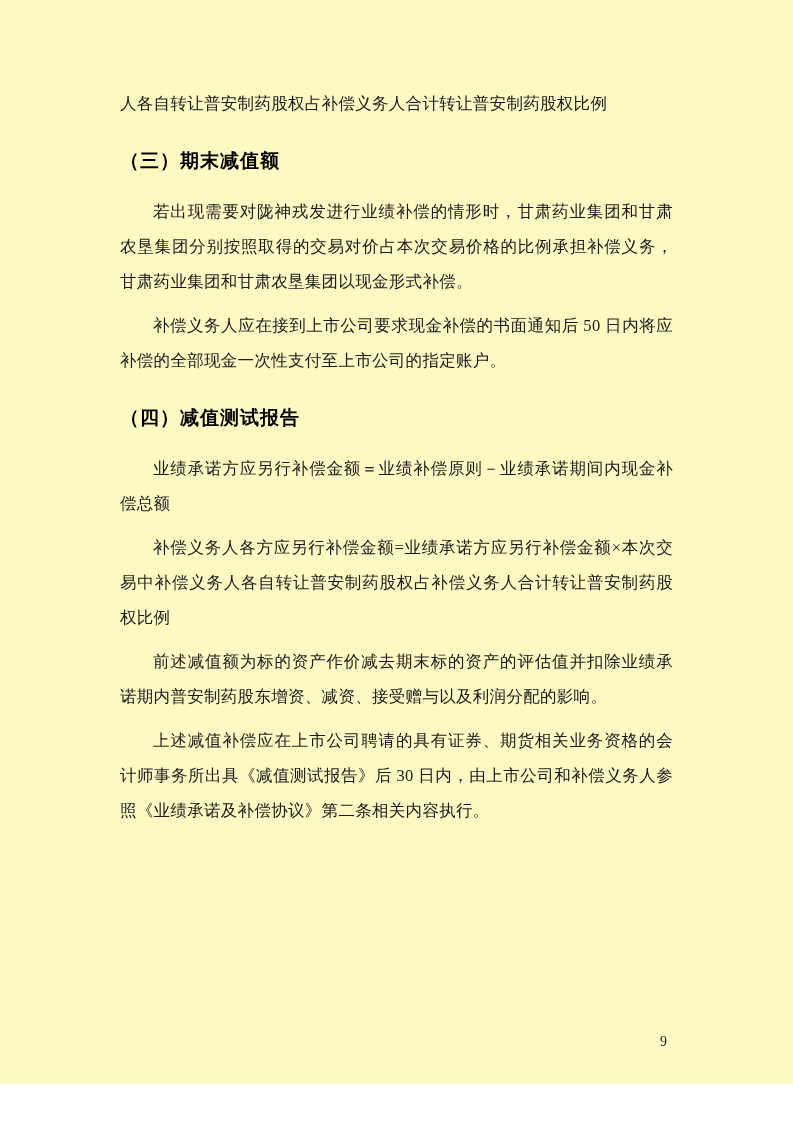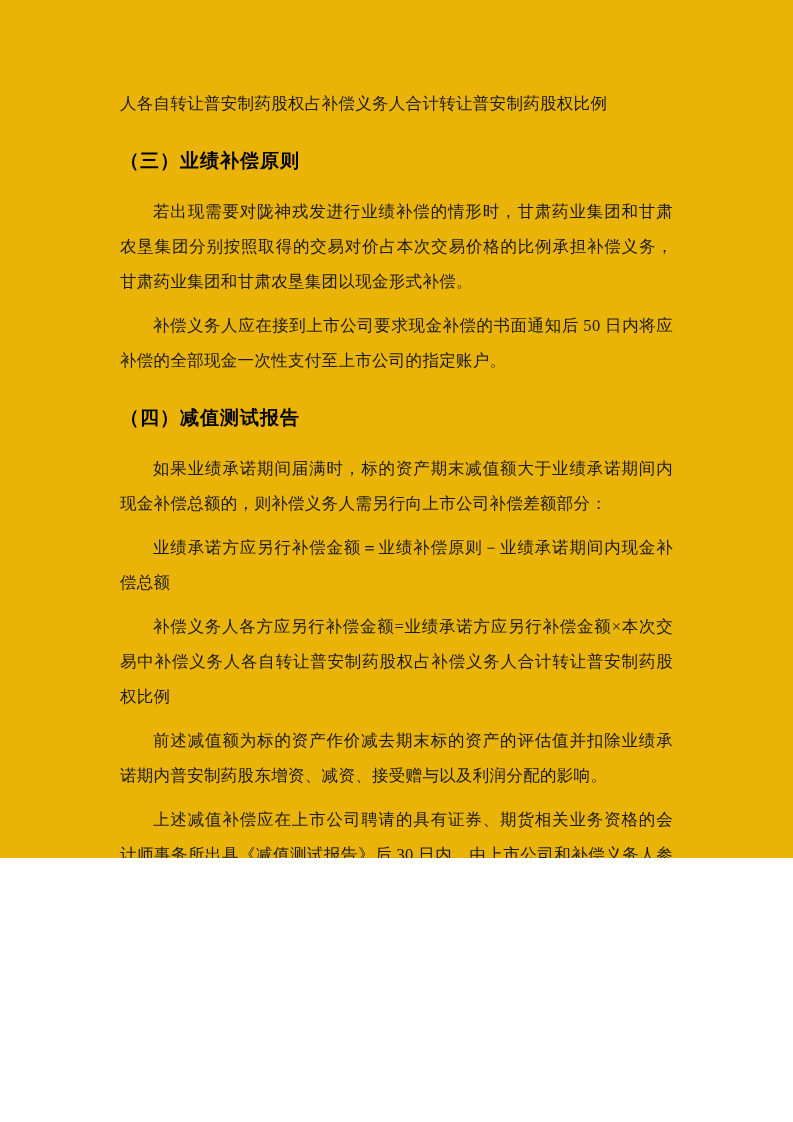--- a/index.html
+++ b/index.html
@@ -3,22 +3,22 @@
 <meta charset="utf-8">
 <style>
   html, body {
     margin: 0;
     padding: 0;
     background: #ffffff;
   }
   .page {
     position: relative;
     width: 793px;
-    height: 858px;
-    background: #eab308;
+    height: 1084px;
+    background: #fef9c3;
     overflow: hidden;
     font-family: "Liberation Serif", "DejaVu Serif", serif;
     color: #1a1a1a;
   }
   .content {
     position: absolute;
     left: 120px;
     top: 86px;
     width: 553px;
   }
@@ -52,30 +52,29 @@
   }
 </style>
 </head>
 <body>
 
 <div class="page">
   <div class="content">
 
     <p class="body-text continuation">人各自转让普安制药股权占补偿义务人合计转让普安制药股权比例</p>
 
-    <h2 class="section-heading">（三）业绩补偿原则</h2>
+    <h2 class="section-heading">（三）期末减值额</h2>
 
     <p class="body-text">若出现需要对陇神戎发进行业绩补偿的情形时，甘肃药业集团和甘肃农垦集团分别按照取得的交易对价占本次交易价格的比例承担补偿义务，甘肃药业集团和甘肃农垦集团以现金形式补偿。</p>
 
     <p class="body-text">补偿义务人应在接到上市公司要求现金补偿的书面通知后 50 日内将应补偿的全部现金一次性支付至上市公司的指定账户。</p>
 
     <h2 class="section-heading">（四）减值测试报告</h2>
 
 
-    <p class="body-text">如果业绩承诺期间届满时，标的资产期末减值额大于业绩承诺期间内现金补偿总额的，则补偿义务人需另行向上市公司补偿差额部分：</p>
 
     <p class="body-text">业绩承诺方应另行补偿金额＝业绩补偿原则－业绩承诺期间内现金补偿总额</p>
 
     <p class="body-text">补偿义务人各方应另行补偿金额=业绩承诺方应另行补偿金额×本次交易中补偿义务人各自转让普安制药股权占补偿义务人合计转让普安制药股权比例</p>
 
     <p class="body-text">前述减值额为标的资产作价减去期末标的资产的评估值并扣除业绩承诺期内普安制药股东增资、减资、接受赠与以及利润分配的影响。</p>
 
     <p class="body-text">上述减值补偿应在上市公司聘请的具有证券、期货相关业务资格的会计师事务所出具《减值测试报告》后 30 日内，由上市公司和补偿义务人参照《业绩承诺及补偿协议》第二条相关内容执行。</p>
 
 

